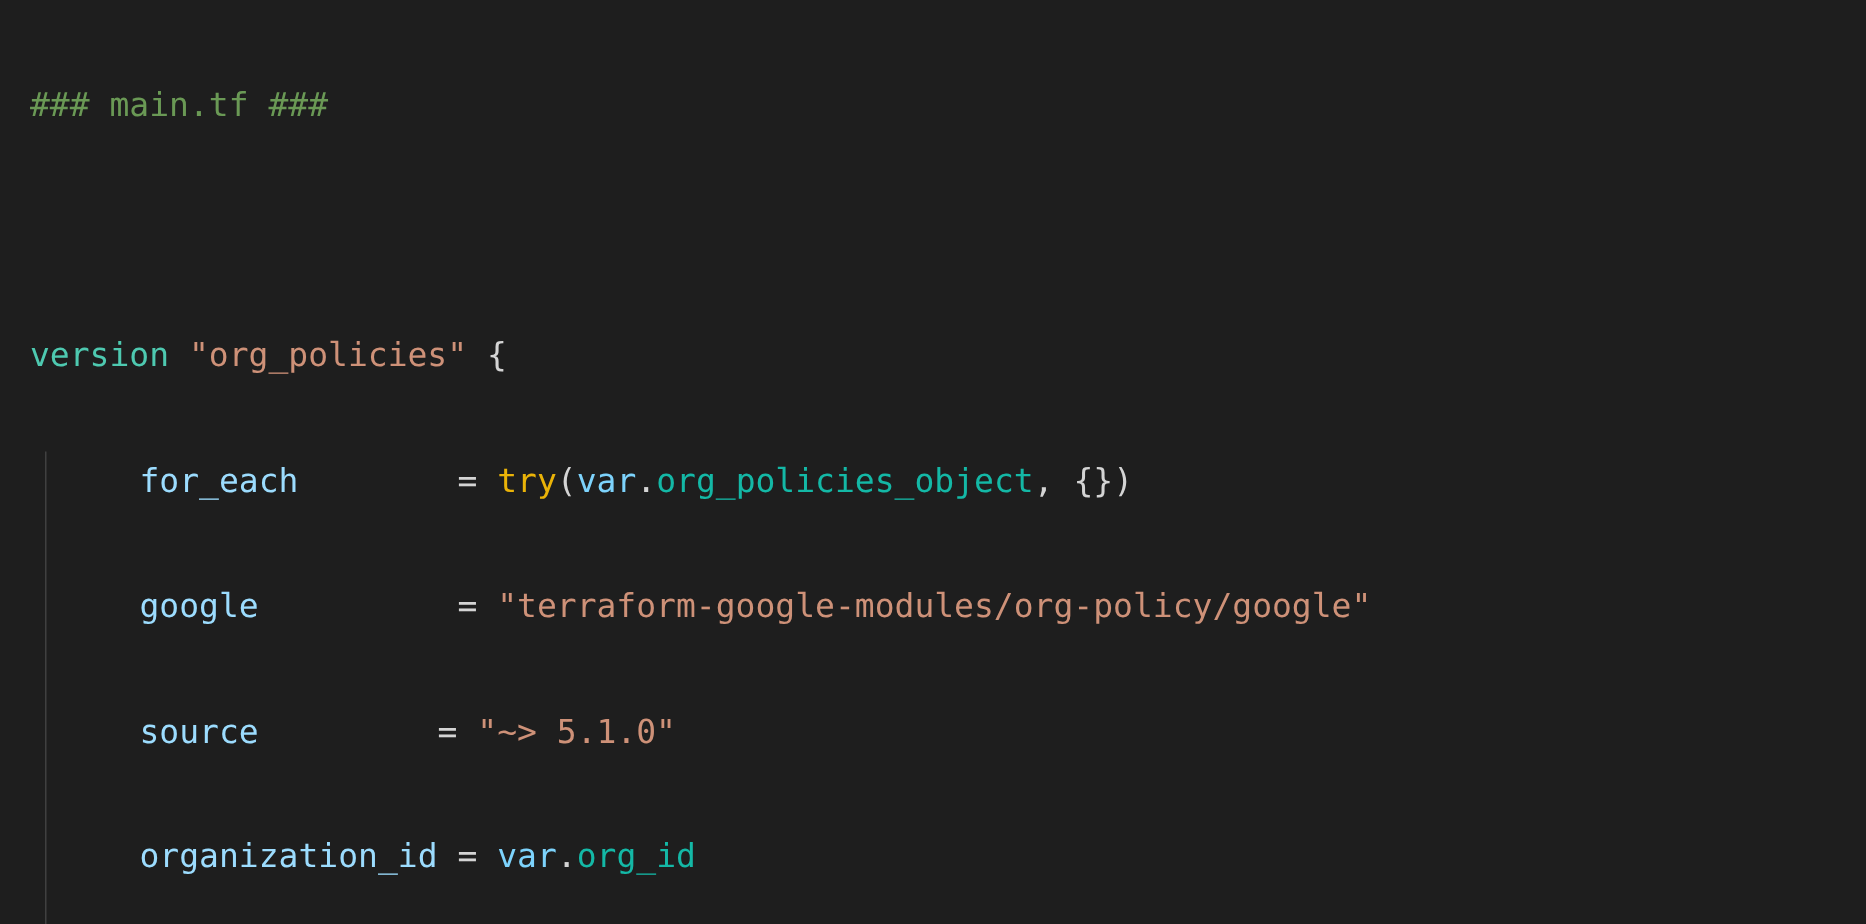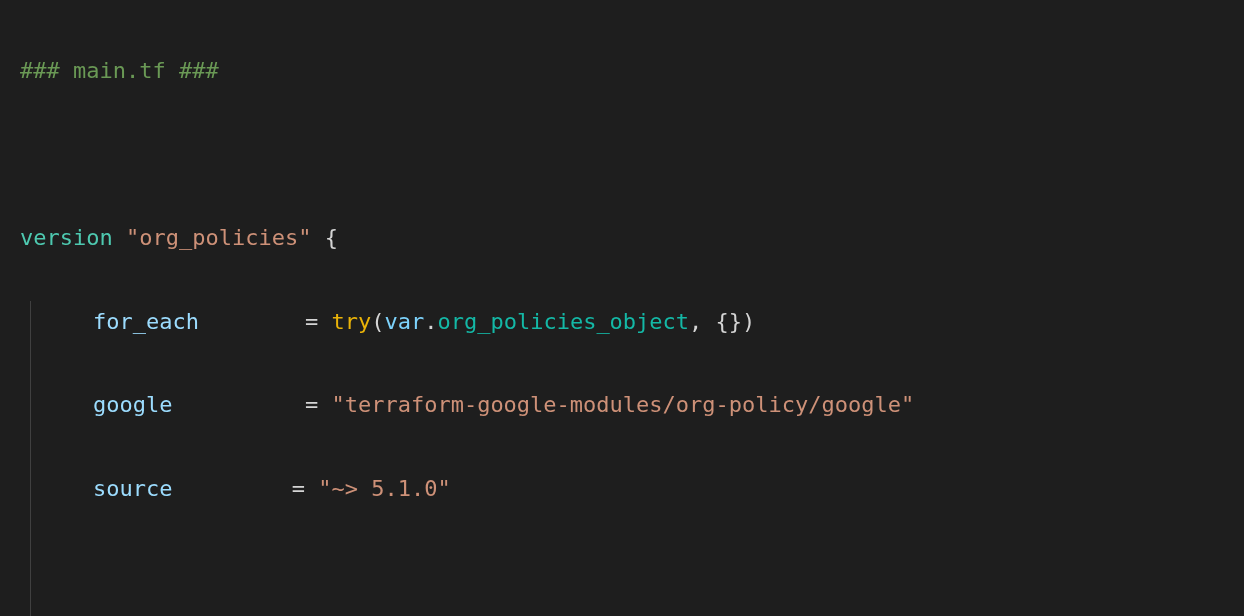--- a/index.html
+++ b/index.html
@@ -62,19 +62,20 @@
 </head>
 <body>
 
 <div class="code-block">
 <div><span class="comment">### main.tf ###</span></div>
 <div class="blank-line"></div>
 <div><span class="keyword">version</span> <span class="string">"org_policies"</span> <span class="punctuation">{</span></div>
 <div class="indent-guide"><div><span class="property">for_each</span>        <span class="operator">=</span> <span class="builtin">try</span><span class="punctuation">(</span><span class="variable">var</span><span class="punctuation">.</span><span class="member">org_policies_object</span><span class="punctuation">,</span> <span class="punctuation">{}</span><span class="punctuation">)</span></div>
 <div><span class="property">google</span>          <span class="operator">=</span> <span class="string">"terraform-google-modules/org-policy/google"</span></div>
 <div><span class="property">source</span>         <span class="operator">=</span> <span class="string">"~&gt; 5.1.0"</span></div>
+<div><span class="property">organization_id</span> <span class="operator">=</span> <span class="variable">var</span><span class="punctuation">.</span><span class="member">org_id</span></div>
 
 
 
 
 </div>
 
 </div>
 
 </body></html>

